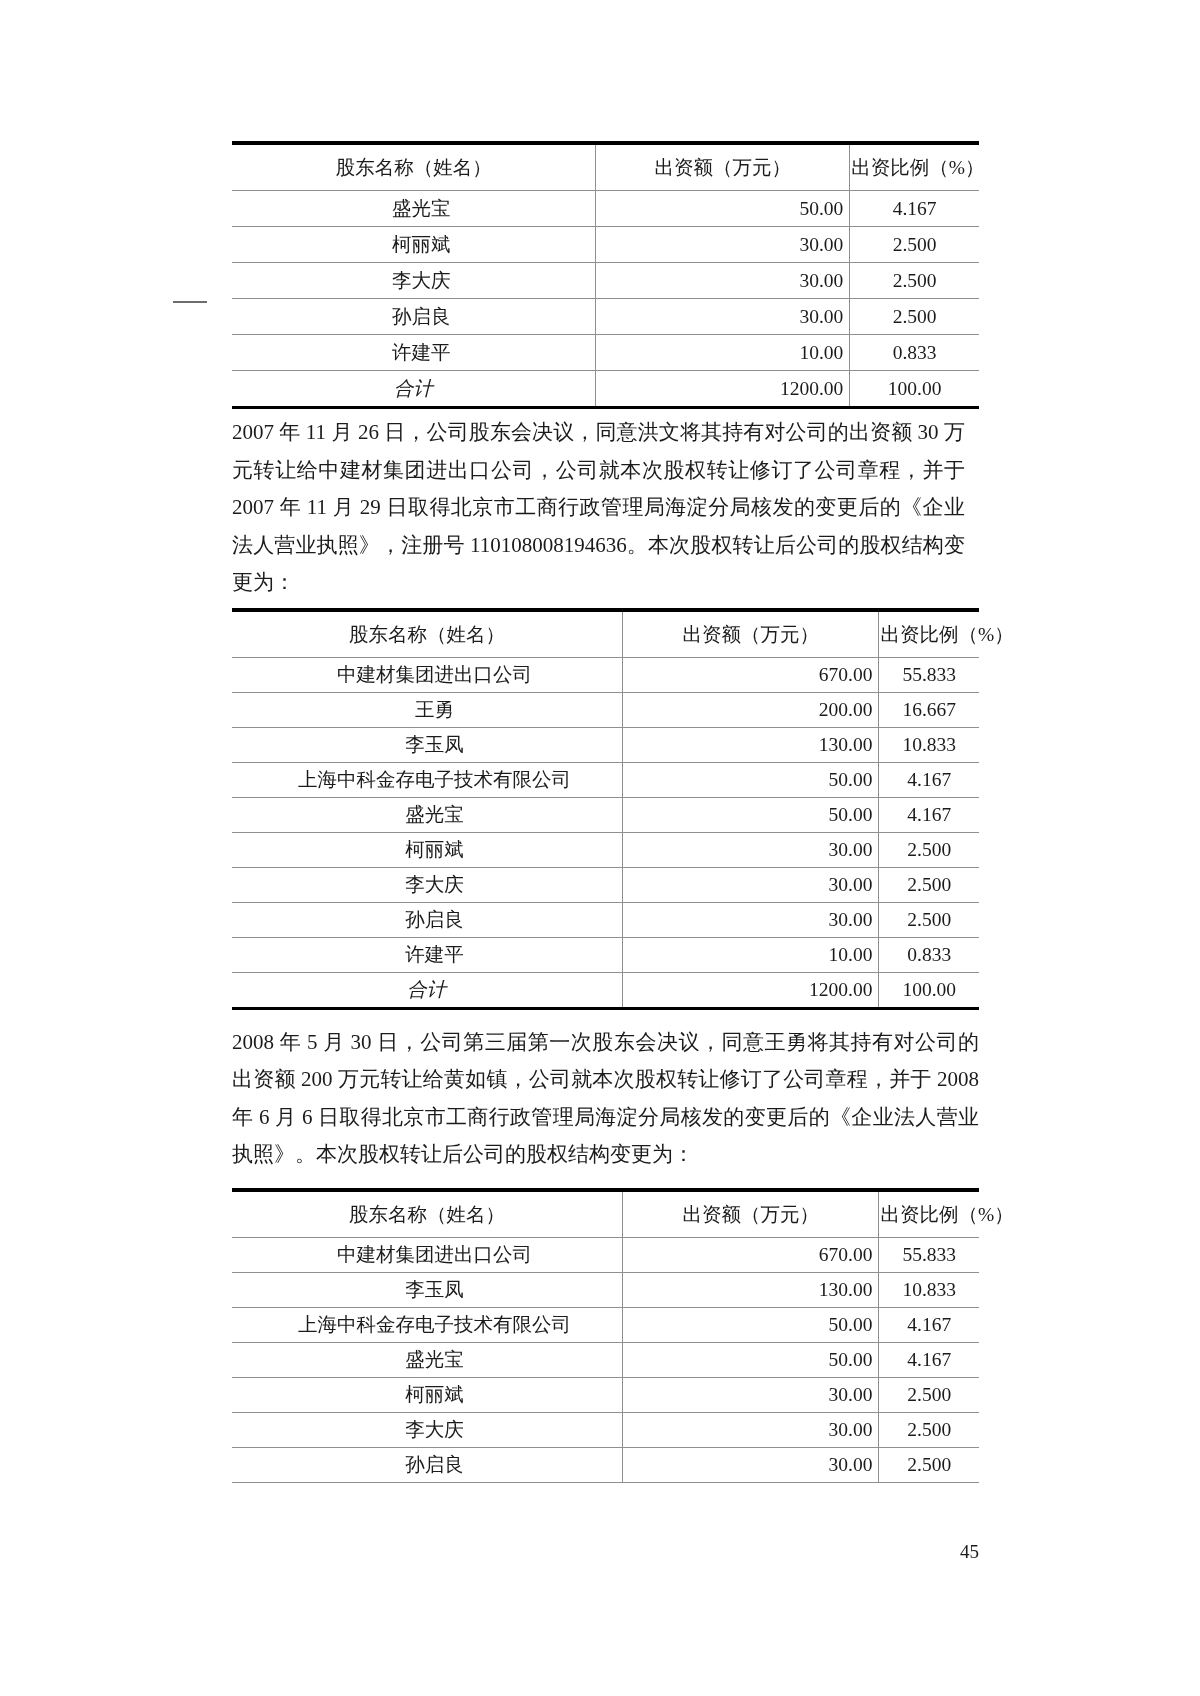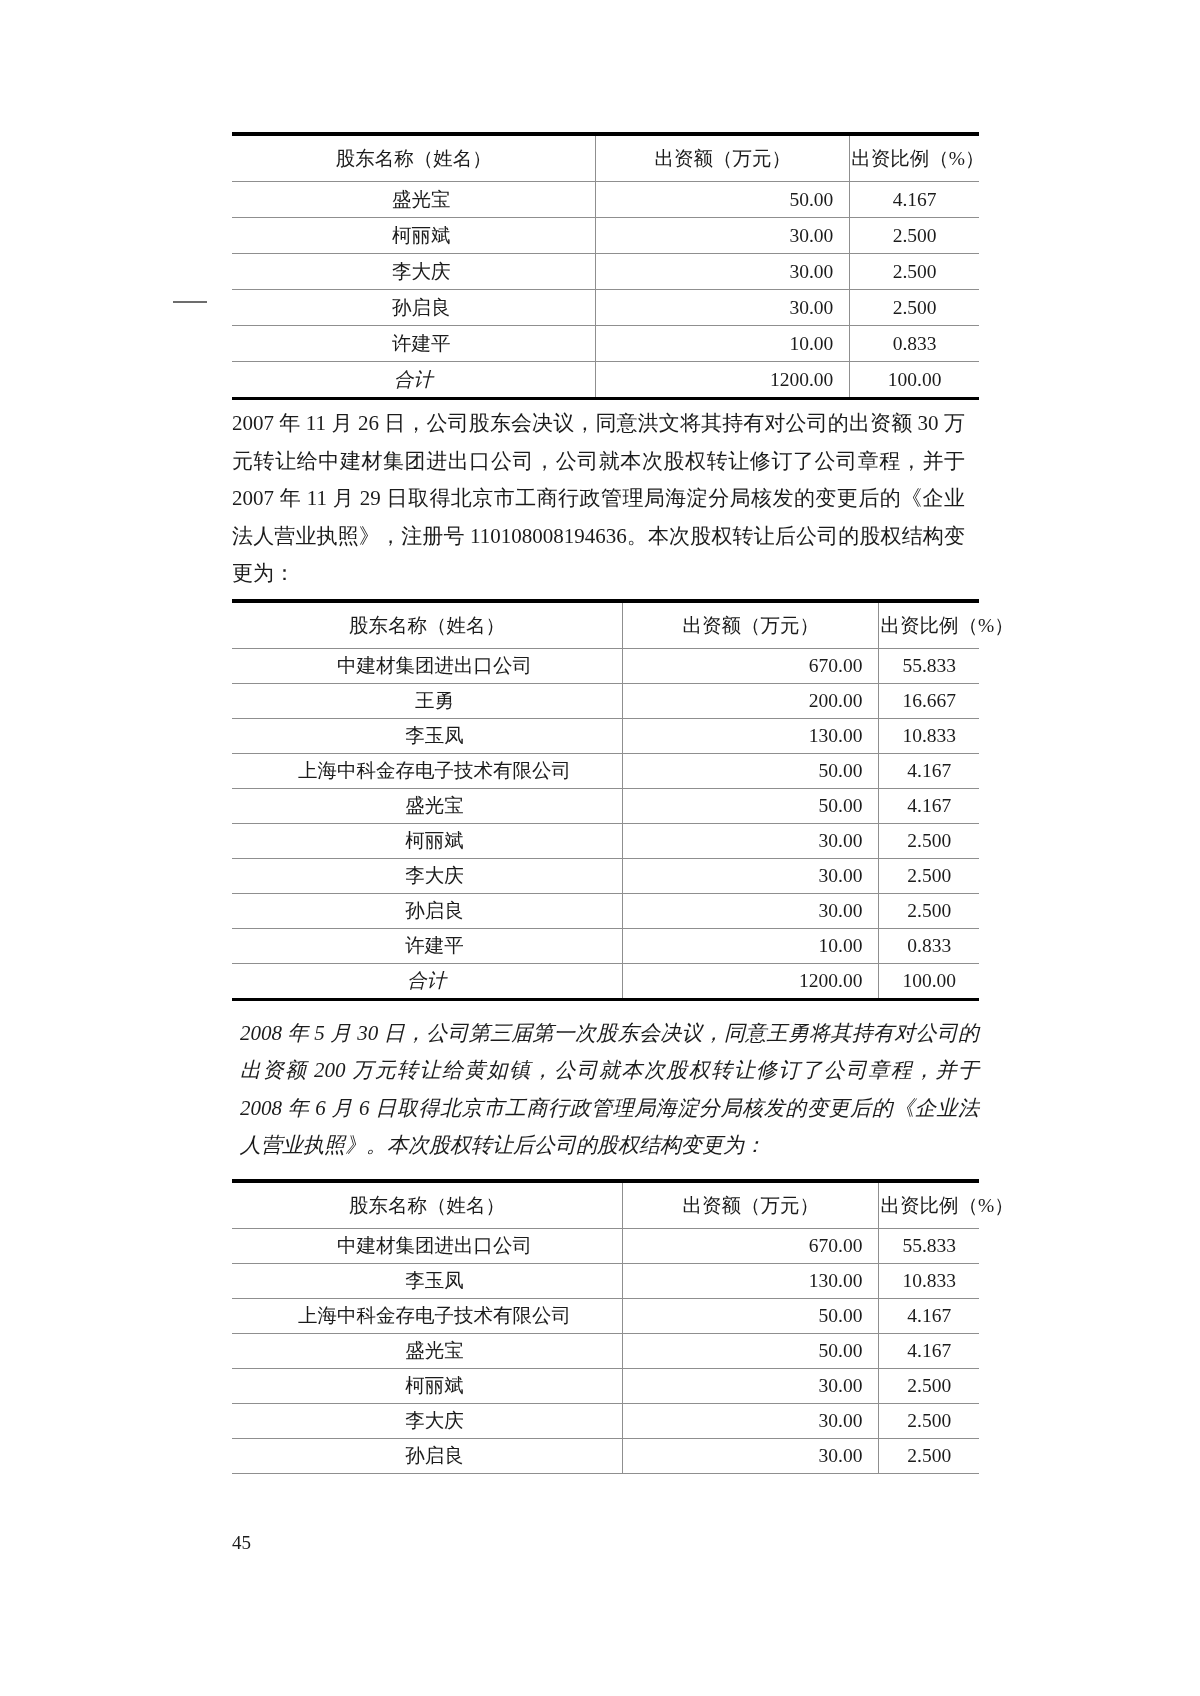--- a/index.html
+++ b/index.html
@@ -5,21 +5,21 @@
   html,body { margin:0; padding:0; }
   body {
     width:1200px; height:1696px;
     background:#ffffff;
     font-family:"Liberation Serif","DejaVu Serif",serif;
     color:#1b1b1b;
     position:relative;
   }
   .content {
     position:absolute;
-    left:232px; top:2px;
+    left:232px; top:11px;
     width:747px;
   }
   .margin-mark {
     position:absolute;
     left:173px; top:301px;
     width:34px; height:2px;
     background:#6d6d6d;
   }
   table.stk {
     width:100%;
@@ -38,40 +38,40 @@
     white-space:nowrap;
     overflow:visible;
   }
   table.stk td {
     height:32px;
     border-bottom:1px solid #8f8f8f;
     white-space:nowrap;
   }
   table.stk .v { border-left:1px solid #8f8f8f;text-align:center; }
   table.stk td.c0 { text-align:center; padding-left:16px; }
-  table.stk td.c1 { text-align:right; padding-right:16px; }
+  table.stk td.c1 { text-align:right; padding-right:6px; }
   table.stk td.c2 { }
   table.stk tr.total-row td.c0 { text-align:center; padding-left:0;font-style:italic; }
   
   table.stk.t1 td { height:33px; }
 
   p.para {
     font-size:21px;
     line-height:37.5px;
     text-align:justify;
     text-justify:inter-ideograph;
     margin:5px 14px 6px 0;
   }
-  p.para.second { margin:14px 0 14px 8px;font-style:italic; }
+  p.para.second { margin:14px 0 14px 0; }
 
   .tbl-gap1 { margin-top:130px; }
 
   .page-number {
     margin-top:58px;
-    text-align:left;
+    text-align:right;
     font-size:19px;
     color:#1b1b1b;
   }
 </style>
 </head>
 <body>
 
 <div class="margin-mark"></div>
 
 <div class="content">

